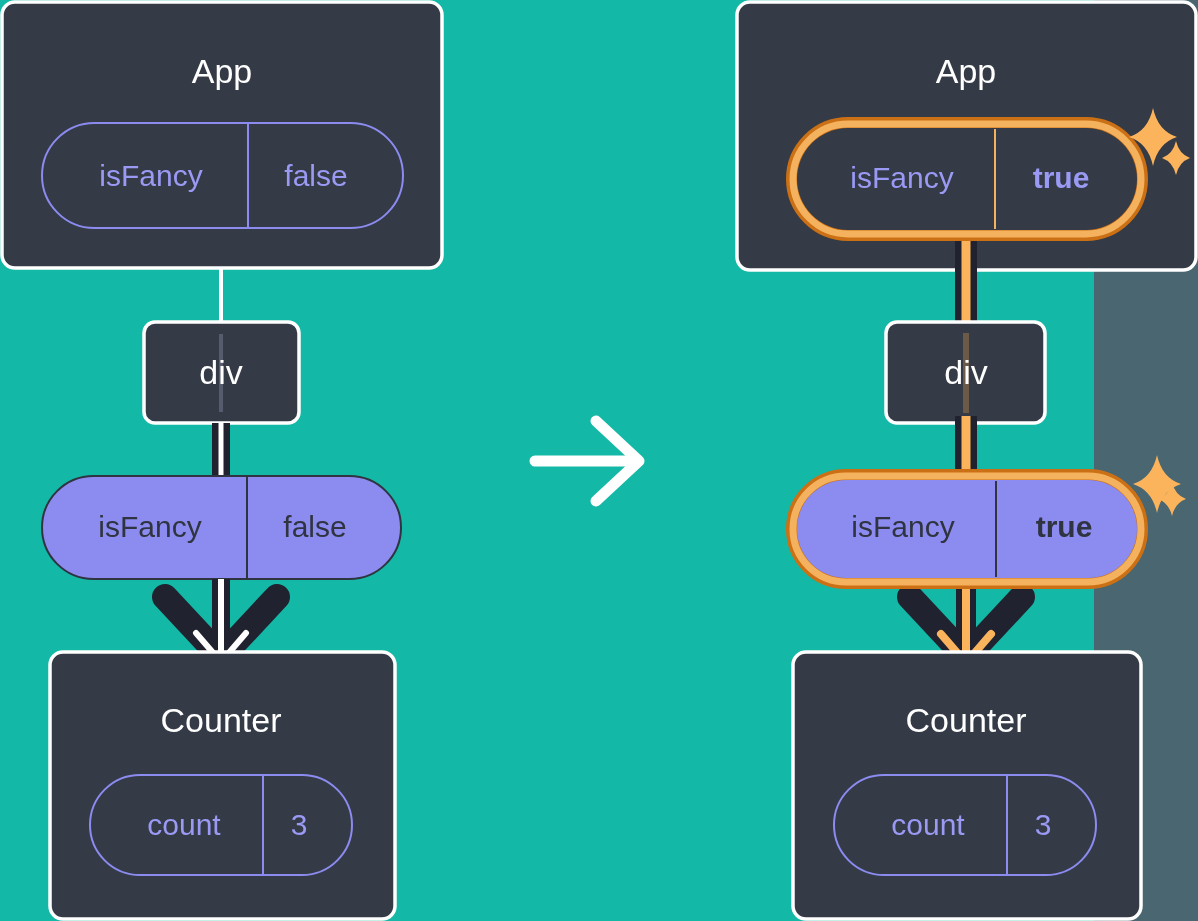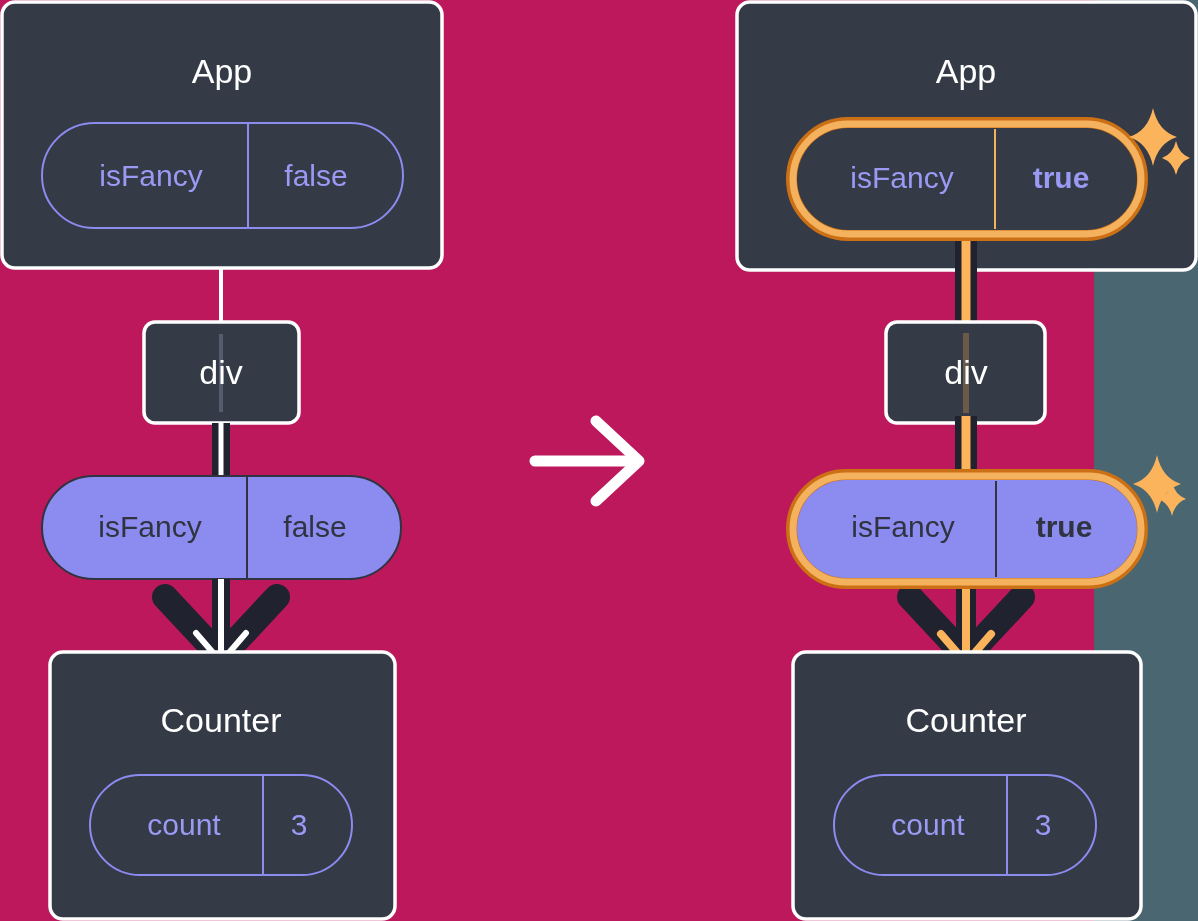--- a/index.html
+++ b/index.html
@@ -10,21 +10,21 @@
   body {
     width: 1198px;
     height: 921px;
     overflow: hidden;
     font-family: "Liberation Sans", sans-serif;
   }
   #stage {
     position: relative;
     width: 1094px;
     height: 921px;
-    background: #be185d;
+    background: #14b8a6;
   }
   #stage svg {
     position: absolute;
     left: 0;
     top: 0;
   }
   .box-title {
     fill: #ffffff;
     font-family: "Liberation Sans", sans-serif;
     font-size: 34px;

